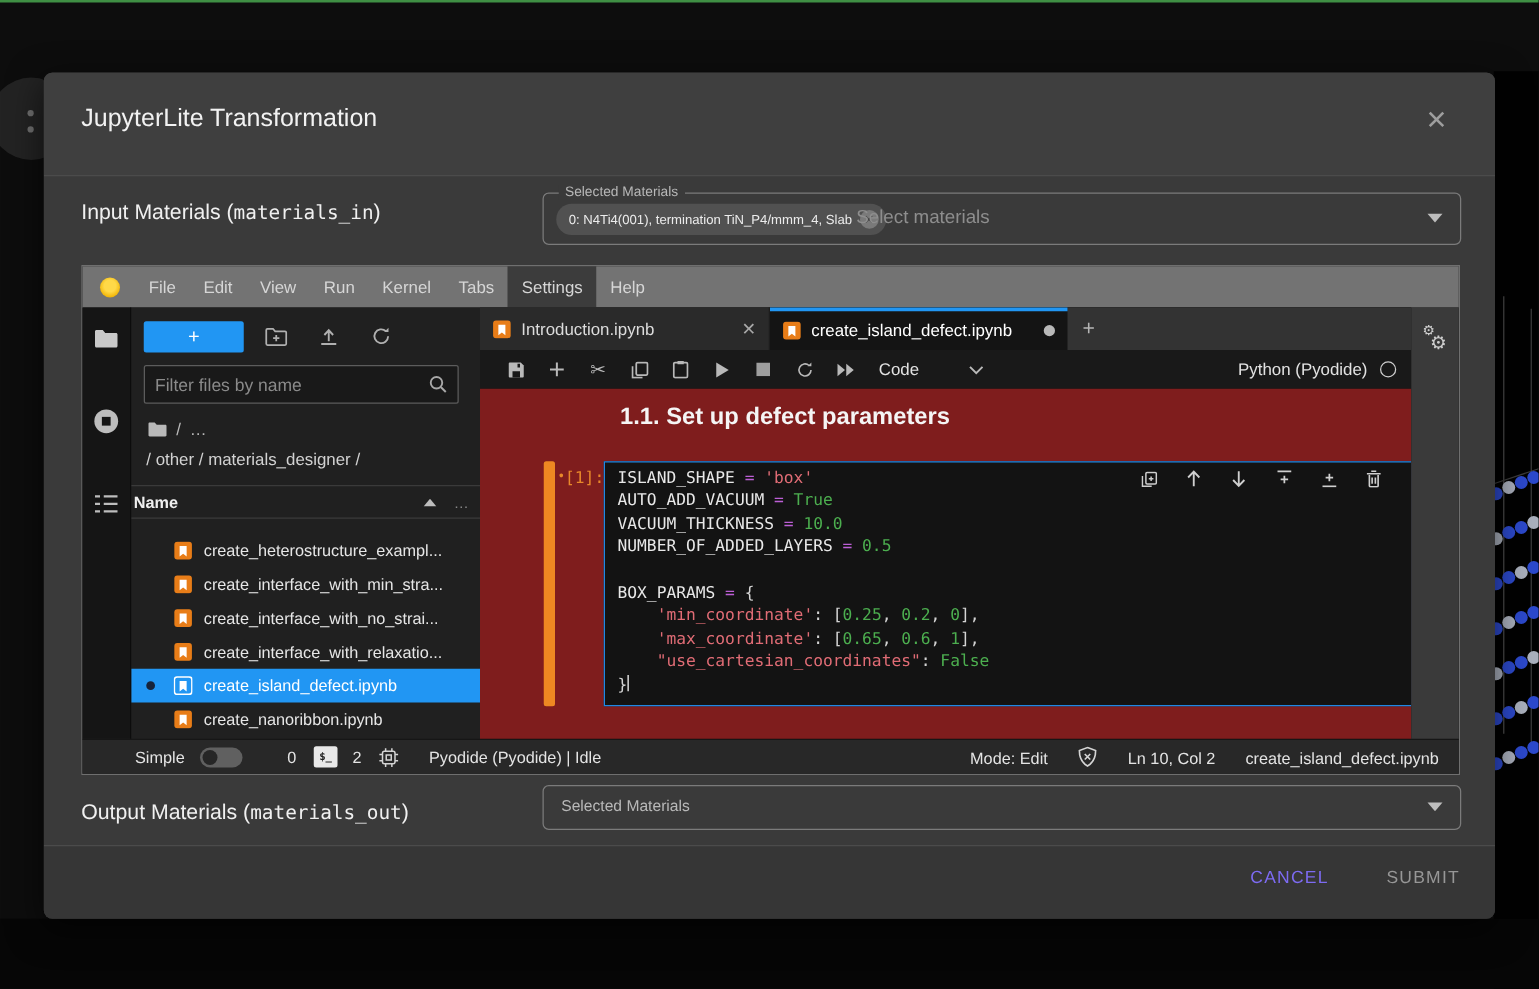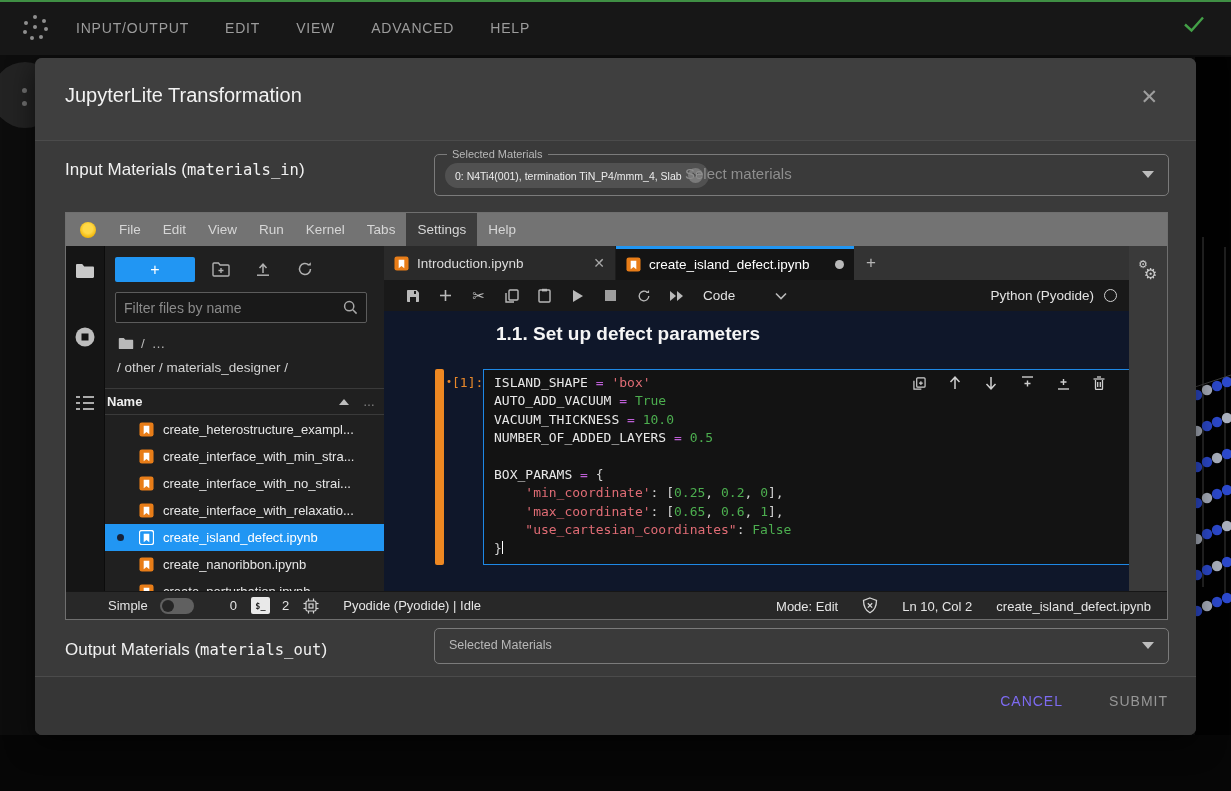--- a/index.html
+++ b/index.html
@@ -72,21 +72,21 @@
                      font-family:"Liberation Sans", sans-serif; }
   .fb-filter input::placeholder { color:#8a8a8a; }
   .fb-crumb1 { position:absolute; left:13px; top:90px; display:flex; align-items:center; gap:7px; color:#b9b9b9; font-size:13.5px; }
   .fb-crumb2 { position:absolute; left:12px; top:114px; color:#d2d2d2; font-size:13.5px; }
   .fb-header { position:absolute; left:0; top:142px; width:100%; height:27px; border-top:1px solid #3a3a3a;
                border-bottom:1px solid #3a3a3a; display:flex; align-items:center; }
   .fb-header-name { margin-left:2px; font-size:13px; font-weight:bold; color:#efefef; }
   .fb-sort { margin-left:auto; margin-right:14px; width:0; height:0; border-left:5px solid transparent;
              border-right:5px solid transparent; border-bottom:6px solid #bdbdbd; }
   .fb-more { margin-right:8px; color:#8a8a8a; font-size:12px; letter-spacing:1px; }
-  .fb-list { position:absolute; left:0; top:170px; width:100%;text-align:center; }
+  .fb-list { position:absolute; left:0; top:181px; width:100%;text-align:center; }
   .fb-row { height:27px; display:flex; align-items:center; padding-left:34px; position:relative; cursor:pointer; }
   .fb-row.selected { background:#2196f3; }
   .fb-row .dot { position:absolute; left:12px; width:7px; height:7px; border-radius:50%; background:#16233a; }
   .fb-row .fname { margin-left:9px; font-size:13px; color:#e6e6e6; white-space:nowrap; }
   .fb-row.selected .fname { color:#ffffff; }
 
   
   .jl-notebook { flex:1; display:flex; flex-direction:column; min-width:0; background:#0d0d0d; }
   .nb-tabbar { height:34px; background:#333333; display:flex; align-items:stretch; flex:0 0 34px; }
   .nb-tab { display:flex; align-items:center; padding:0 10px; gap:8px; font-size:13.5px; color:#dcdcdc; cursor:pointer; }
@@ -94,21 +94,21 @@
   .nb-tab.active { background:#141414; border-top:3px solid #2196f3; width:238px; color:#fff; }
   .tab-close { margin-left:auto; color:#a8a8a8; font-size:14px; }
   .tab-dot { margin-left:auto; width:9px; height:9px; border-radius:50%; background:#b9b9b9; }
   .nb-addtab { width:34px; display:flex; align-items:center; justify-content:center; color:#b5b5b5; font-size:17px; cursor:pointer; }
   .nb-toolbar { height:31px; background:#191919; display:flex; align-items:center; flex:0 0 31px; padding:0 12px; gap:0; }
   .nbt-icon { width:33px; display:flex; align-items:center; justify-content:center; cursor:pointer; color:#b9b9b9; }
   .nbt-celltype { margin-left:10px; color:#e2e2e2; font-size:13.5px; cursor:pointer; }
   .nbt-chevron { margin-left:40px; cursor:pointer; }
   .nbt-kernel { margin-left:auto; display:flex; align-items:center; gap:10px; color:#e2e2e2; font-size:13.5px; cursor:pointer; }
   .kernel-circle { width:13px; height:13px; border-radius:50%; border:1.5px solid #cfcfcf; }
-  .nb-content { flex:1; background:#0f172a; position:relative; overflow:hidden; }
+  .nb-content { flex:1; background:#7f1d1d; position:relative; overflow:hidden; }
   .nb-heading { position:absolute; left:112px; top:12px; font-size:19px; font-weight:bold; color:#f5f5f5; }
   .cell-collapser { position:absolute; left:51px; top:58px; width:9px; height:196px; background:#ee8822; border-radius:2px; cursor:pointer; }
   .cell-prompt { position:absolute; left:62px; top:64px; color:#e8882a; font-size:13px; }
   .cell-prompt .bullet { font-size:10px; vertical-align:2px; }
   .cell-editor { position:absolute; left:99px; top:58px; width:647px; height:196px; background:#131313;
                  border:1.5px solid #1e88e5; padding:4px 0 0 10px; }
   .code-line { font-family:"DejaVu Sans Mono", monospace; font-size:13px; line-height:18.4px; white-space:pre; }
   .tok-v { color:#e8e8e8; } .tok-o { color:#bd5fd6; } .tok-s { color:#e06c75; }
   .tok-n { color:#4cae4f; } .tok-p { color:#d4d4d4; }
   .caret-bar { display:inline-block; width:1.5px; height:13px; background:#fff; vertical-align:-1px; }
@@ -144,44 +144,20 @@
 
   svg { display:block; }
 </style>
 </head>
 <body>
 
 <div class="screen">
 
   <div class="top-green-line"></div>
 
-  <div class="appbar">
-    <div class="apps-logo">
-        <i style="left: 11px; top: 0px;"></i>
-        <i style="left: 20px; top: 4px;"></i>
-        <i style="left: 22px; top: 12px;"></i>
-        <i style="left: 17px; top: 20px;"></i>
-        <i style="left: 8px; top: 21px;"></i>
-        <i style="left: 1px; top: 15px;"></i>
-        <i style="left: 2px; top: 6px;"></i>
-        <i style="left: 11px; top: 10px;"></i>
-      </div>
-    <div class="app-menu">
-        <span class="app-menu-item">INPUT/OUTPUT</span>
-        <span class="app-menu-item">EDIT</span>
-        <span class="app-menu-item">VIEW</span>
-        <span class="app-menu-item">ADVANCED</span>
-        <span class="app-menu-item">HELP</span>
-      </div>
-    <div class="appbar-check">
-      <svg width="22" height="18" viewBox="0 0 22 18">
-          <path d="M2 9.5 L8.5 15.5 L20 2.5" fill="none" stroke="#43a047" stroke-width="2.4"></path>
-        </svg>
-    </div>
-  </div>
 
   <div class="fab-circle">
     <i style="left:30px;top:26px;"></i>
       <i style="left:30px;top:39px;"></i>
   </div>
   <div class="viewer-strip">
     <svg width="36" height="734" viewBox="0 0 36 734">
       <line x1="8" y1="180" x2="8" y2="530" stroke="#4a4a4a" stroke-width="1"></line>
       <line x1="30" y1="190" x2="30" y2="540" stroke="#3c3c3c" stroke-width="1"></line>
       <line x1="0" y1="330" x2="36" y2="318" stroke="#3c3c3c" stroke-width="1"></line>

